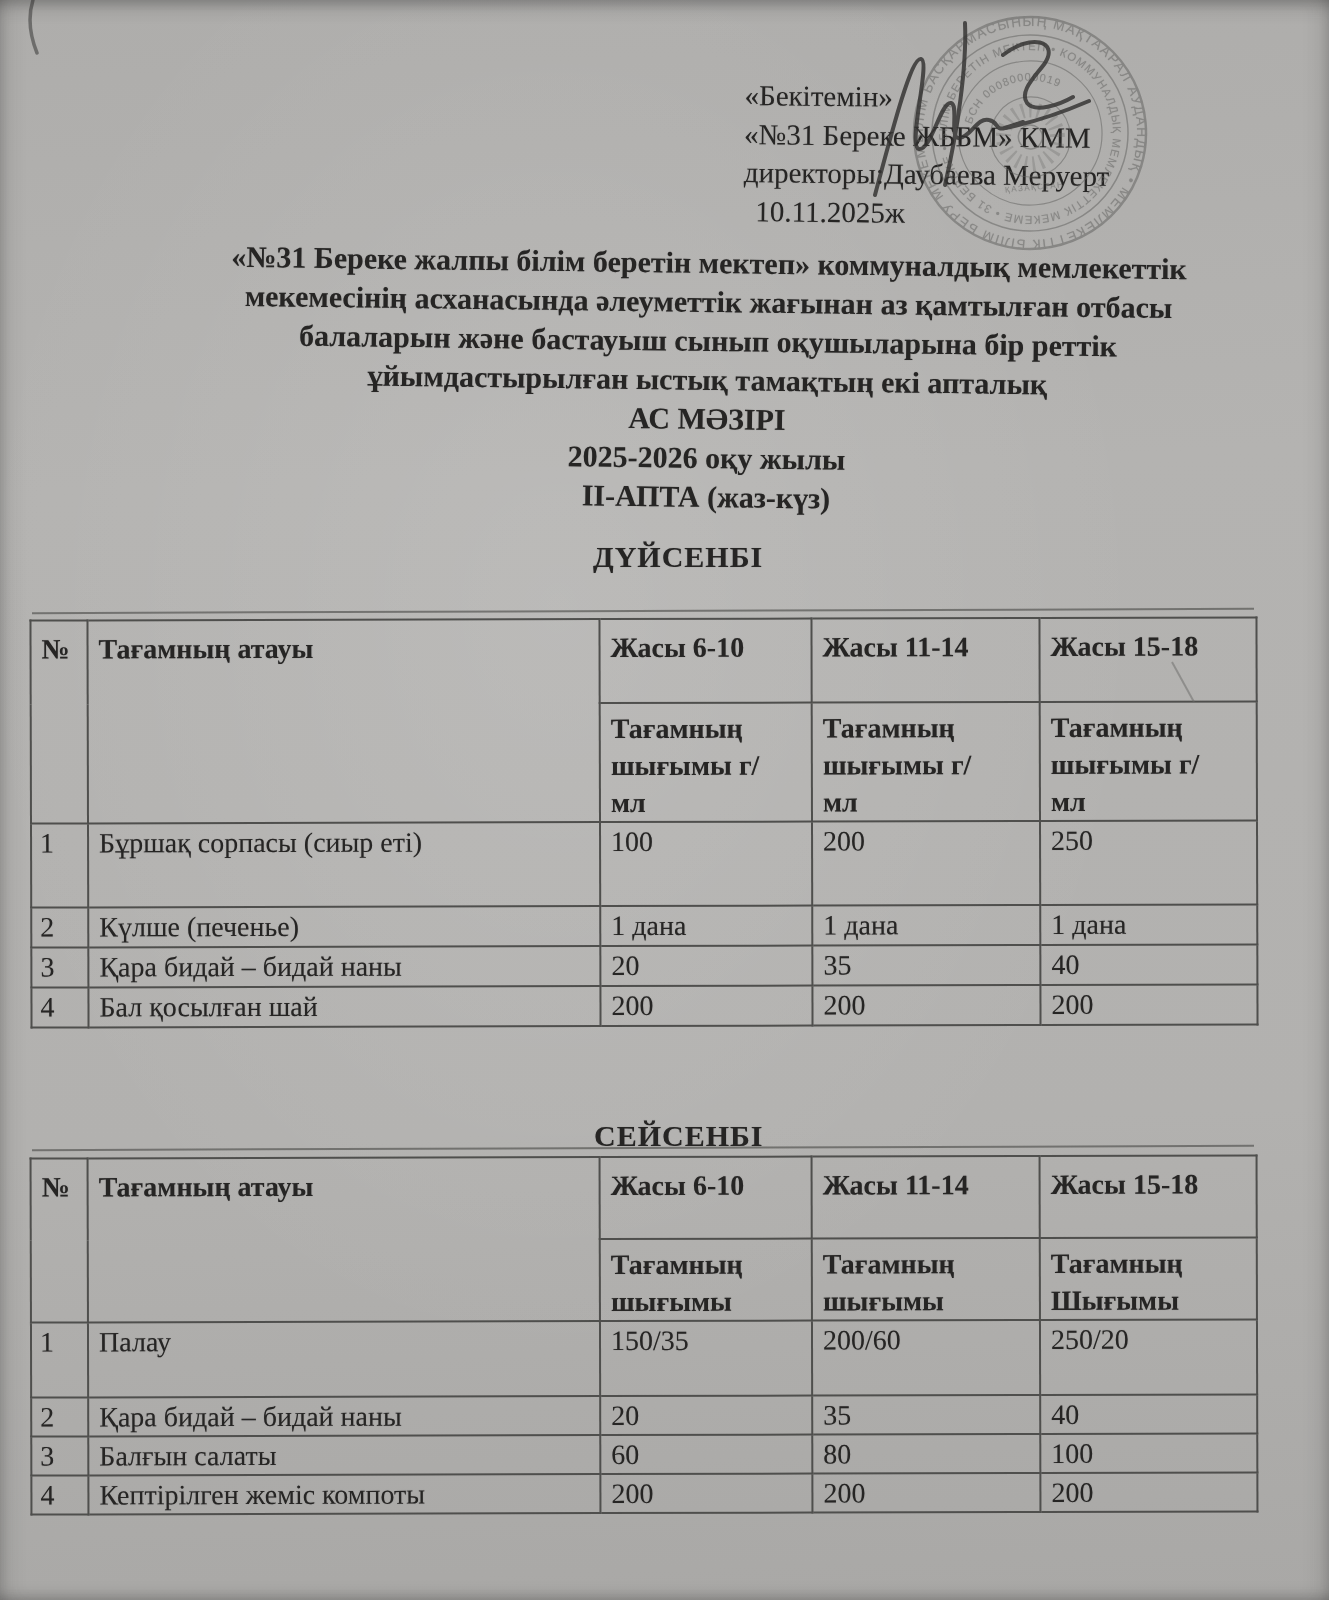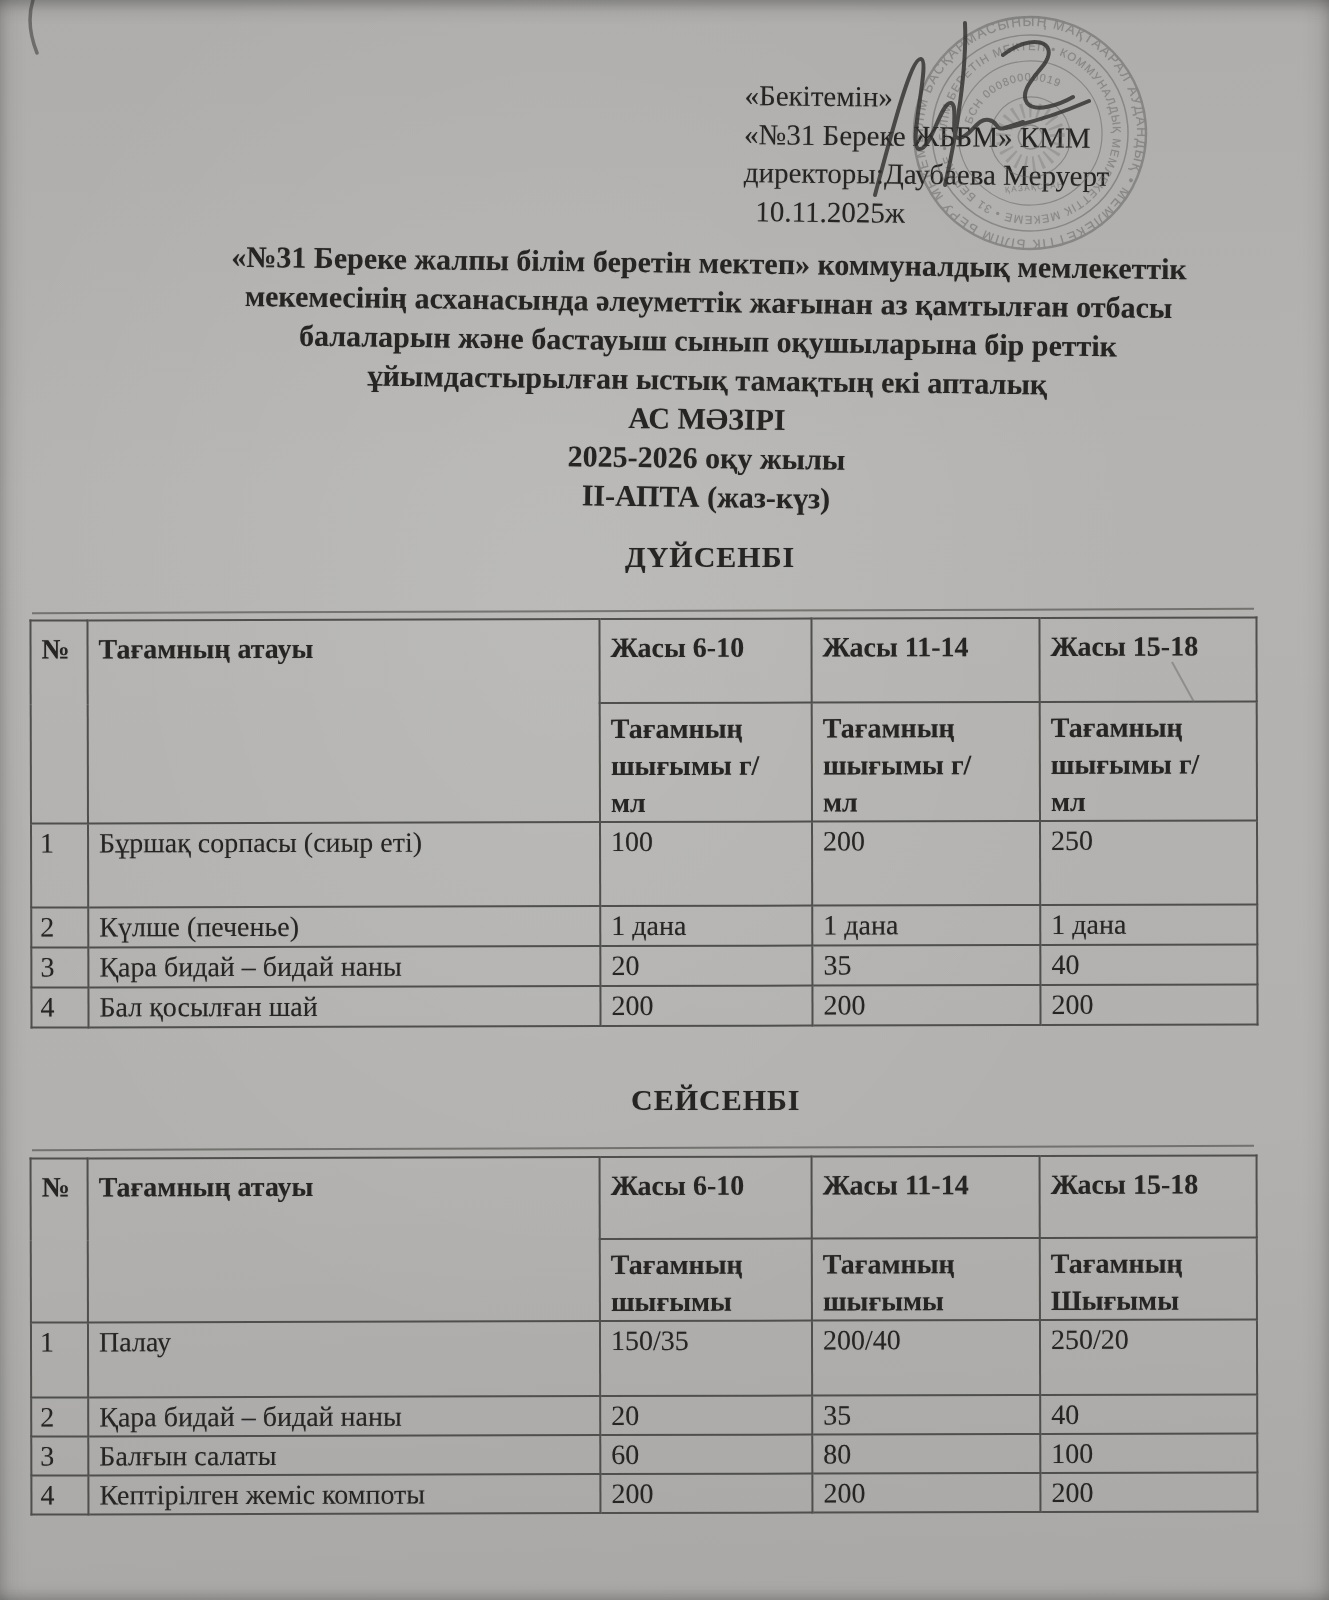--- a/index.html
+++ b/index.html
@@ -48,22 +48,22 @@
     text-align:center; font-weight:bold;
     font-size:30px; line-height:39px;
     transform:rotate(0.75deg);
   }
 
   .day-heading {
     position:absolute;
     font-weight:bold; font-size:30px; letter-spacing:1px;
     white-space:nowrap;
   }
-  #day-0 { left:625px; top:540px; }
-  #day-1 { left:594px; top:1083px;margin-left:37px; }
+  #day-0 { left:593px; top:540px; }
+  #day-1 { left:594px; top:1119px; }
 
   .topline { position:absolute; left:32px; width:1222px; height:2px; background:#5c5c5a; opacity:.75; }
   #topline-0 { top:610px; transform:rotate(-0.2deg); }
   #topline-1 { top:1147px; transform:rotate(-0.2deg); }
 
   .menu-table {
     position:absolute; left:30px; width:1226px;
     border-collapse:collapse; table-layout:fixed;
     font-size:28px;
     transform:rotate(-0.15deg);
@@ -229,21 +229,21 @@
       </tr>
       <tr class="sub">
         <th class="sub">Тағамның шығымы</th>
         <th class="sub">Тағамның шығымы</th>
         <th class="sub">Тағамның Шығымы</th>
       </tr>
       <tr class="r0">
         <td class="num">1</td>
         <td>Палау</td>
         <td>150/35</td>
-        <td>200/40</td>
+        <td>200/60</td>
         <td>250/20</td>
       </tr>
       <tr class="rr">
         <td class="num">2</td>
         <td>Қара бидай – бидай наны</td>
         <td>20</td>
         <td>35</td>
         <td>40</td>
       </tr>
       <tr class="rr">

